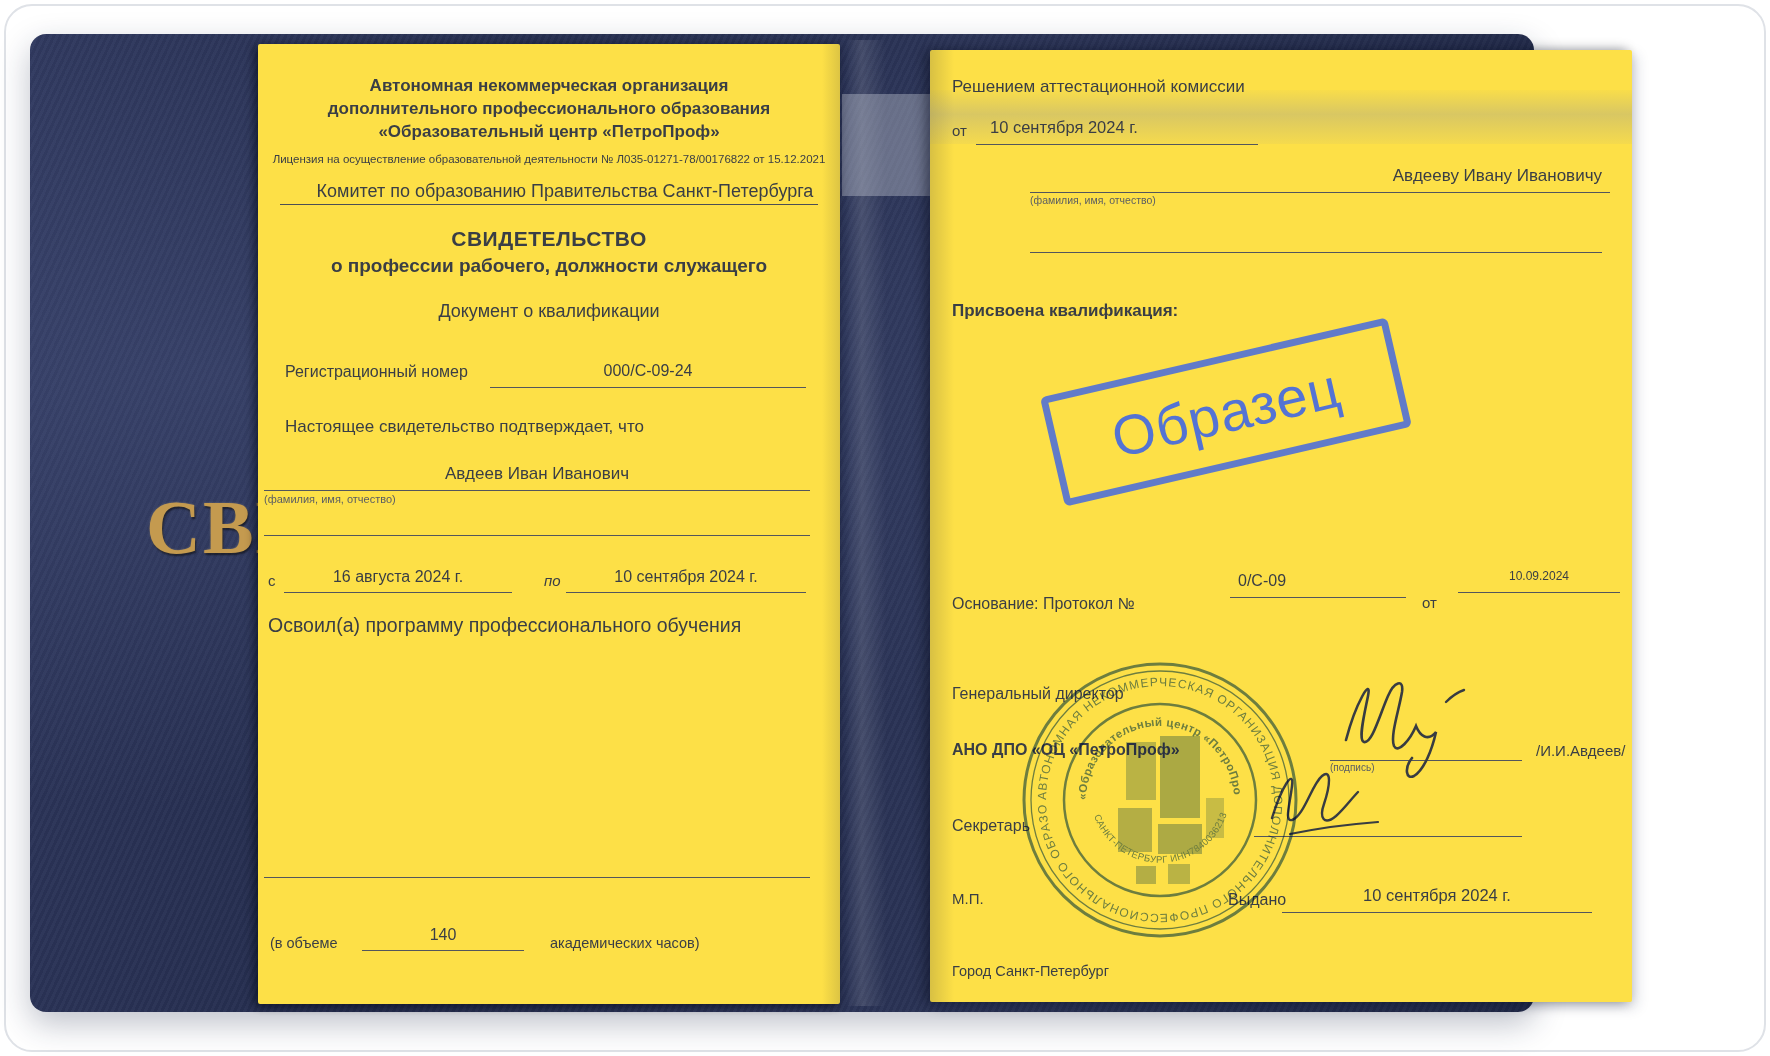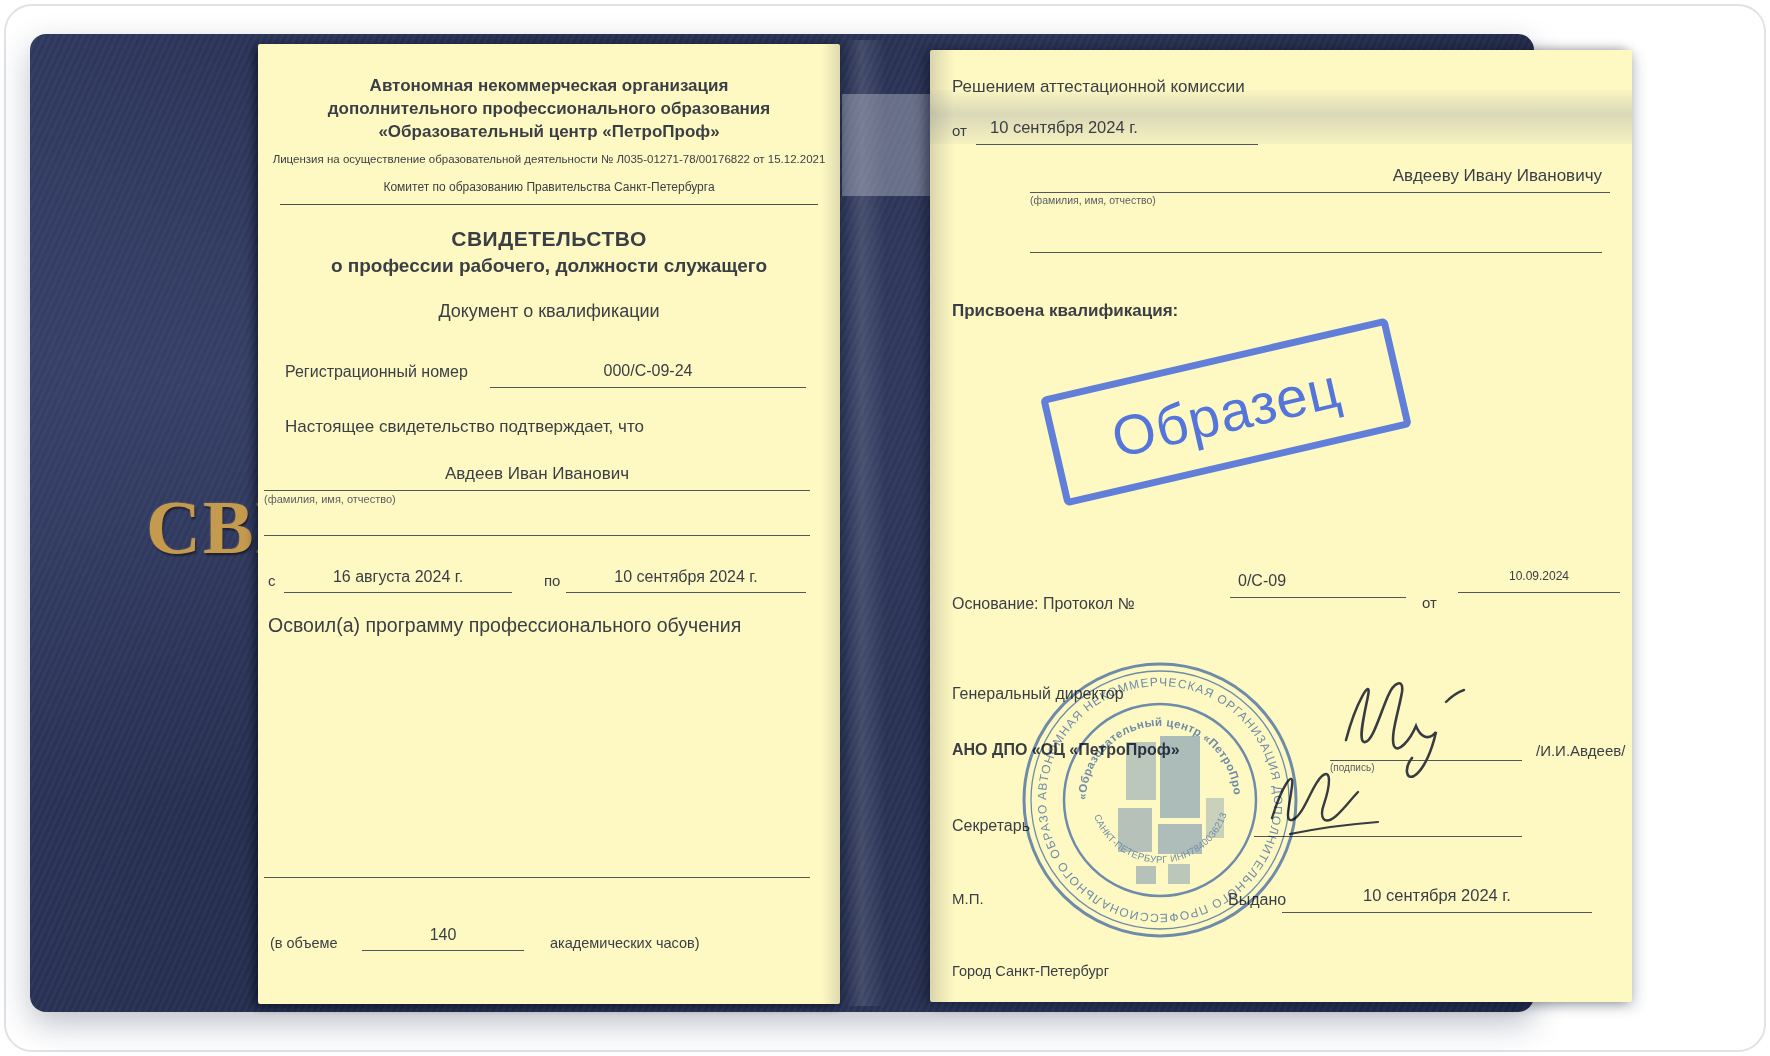--- a/index.html
+++ b/index.html
@@ -15,55 +15,55 @@
       linear-gradient(100deg,#2d365b 0%,#242c4d 30%,#2b3457 55%,#202847 100%);
     box-shadow:0 12px 32px rgba(25,35,70,.28);z-index:0;}
   .spine-sheen{position:absolute;left:846px;top:40px;width:40px;height:966px;z-index:1;
     background:linear-gradient(90deg,rgba(255,255,255,0),rgba(255,255,255,.12) 40%,rgba(255,255,255,0));}
   .spine-film{position:absolute;left:842px;top:94px;width:90px;height:102px;z-index:1;
     background:rgba(188,194,204,.42);}
   .gold-text{position:absolute;left:146px;top:484px;z-index:1;
     font-family:"Liberation Serif",serif;font-weight:bold;font-size:76px;letter-spacing:2px;
     color:#c49a4f;text-shadow:1px 2px 2px rgba(0,0,0,.55),0 0 2px rgba(255,220,140,.35);}
   
-  .page{position:absolute;background:#fef9c3;z-index:2;}
+  .page{position:absolute;background:#fde047;z-index:2;}
   .page-left{left:258px;top:44px;width:582px;height:960px;border-radius:2px;
     box-shadow:-4px 2px 9px rgba(5,10,25,.45),0 3px 8px rgba(5,10,25,.3);}
   .page-left::after{content:"";position:absolute;right:0;top:0;width:18px;height:100%;
     background:linear-gradient(270deg,rgba(20,25,45,.14),rgba(20,25,45,0));}
   .page-right{left:930px;top:50px;width:702px;height:952px;border-radius:2px;
     box-shadow:-5px 0 12px rgba(5,10,25,.42),4px 5px 14px rgba(30,40,70,.18);}
   .page-right::before{content:"";position:absolute;left:0;top:0;width:24px;height:100%;
     background:linear-gradient(90deg,rgba(20,25,45,.16),rgba(20,25,45,0));}
   .film{position:absolute;left:0;top:40px;width:100%;height:54px;
     background:linear-gradient(180deg,rgba(140,146,158,.04),rgba(140,146,158,.32) 45%,rgba(140,146,158,.07));}
   
   .t{position:absolute;line-height:1.25;}
   .b{font-weight:bold;}
   .c{text-align:center;}
   .ul{position:absolute;border-bottom:1.5px solid #53565c;display:flex;align-items:center;
       justify-content:center;padding-bottom:2px;line-height:1;}
   .hint{position:absolute;color:#5a5d63;}
   
   .lp-org{left:0;top:30px;width:100%;font-size:17px;line-height:23px;}
   .lp-lic{left:0;top:108px;width:100%;font-size:11.5px;}
-  .lp-com{left:0;top:136px;width:100%;font-size:12px;}
+  .lp-com{left:16px;top:136px;width:100%;font-size:18px;}
   .lp-hr{position:absolute;left:22px;right:22px;top:160px;border-top:1.8px solid #4b4e55;}
   .lp-t1{left:0;top:182px;width:100%;font-size:21px;letter-spacing:.5px;}
   .lp-t2{left:0;top:210px;width:100%;font-size:19px;}
   .lp-sub{left:0;top:256px;width:100%;font-size:18px;}
   .lp-reg-label{left:27px;top:318px;font-size:16px;}
   .lp-reg-line{left:232px;top:312px;width:316px;height:29px;font-size:16px;}
   .lp-confirm{left:27px;top:372px;font-size:17px;}
   .lp-name-line{left:6px;top:414px;width:546px;height:30px;font-size:17px;}
   .lp-name-hint{left:6px;top:449px;width:546px;font-size:11px;}
   .lp-empty-line{left:6px;top:458px;width:546px;height:31px;}
   .lp-from-label{left:10px;top:528px;font-size:15px;}
   .lp-from-line{left:26px;top:520px;width:228px;height:26px;font-size:16px;}
-  .lp-to-label{left:286px;top:528px;font-size:15px;}
+  .lp-to-label{left:286px;top:528px;font-size:15px;font-style:italic;}
   .lp-to-line{left:308px;top:520px;width:240px;height:26px;font-size:16px;}
   .lp-prog{left:10px;top:566px;width:560px;font-size:19.5px;line-height:30px;}
   .lp-long-line{left:6px;top:800px;width:546px;height:31px;}
   .lp-vol-pre{left:12px;top:890px;font-size:14.5px;}
   .lp-vol-line{left:104px;top:878px;width:162px;height:26px;font-size:16px;}
   .lp-vol-suf{left:292px;top:890px;font-size:14.5px;}
   
   .rp-decision{left:22px;top:26px;font-size:17px;}
   .rp-from{left:22px;top:72px;font-size:15px;}
   .rp-date-line{left:46px;top:62px;width:268px;height:30px;font-size:16.5px;

